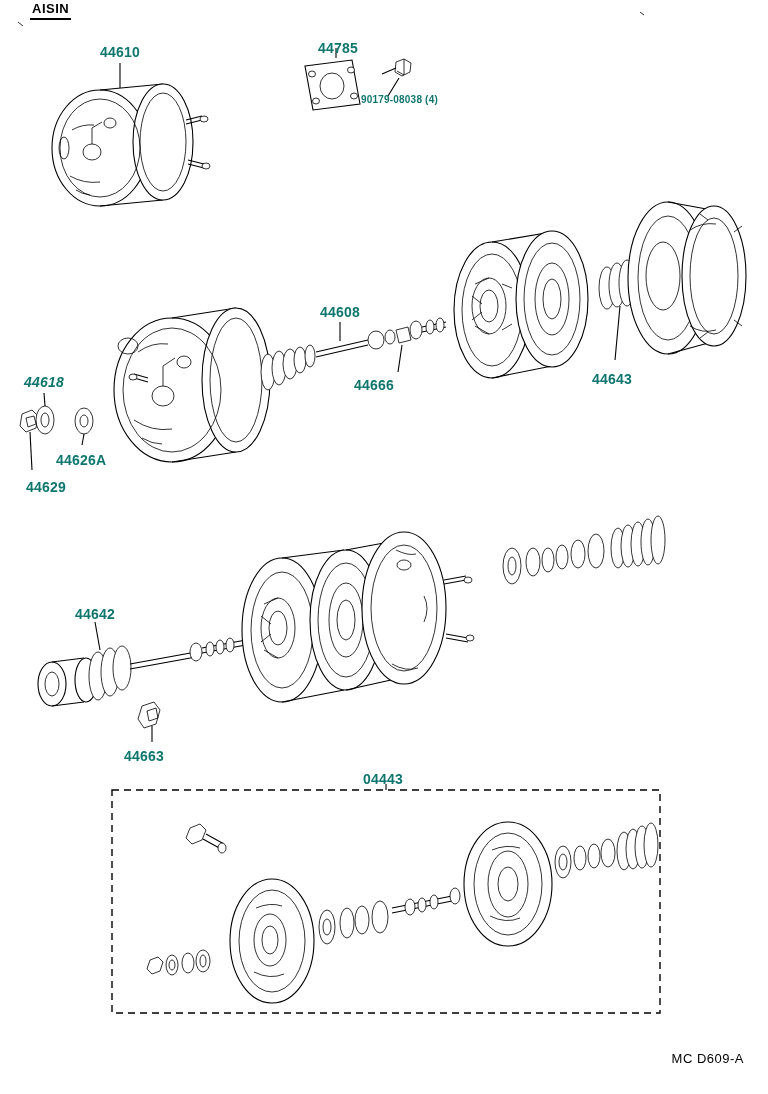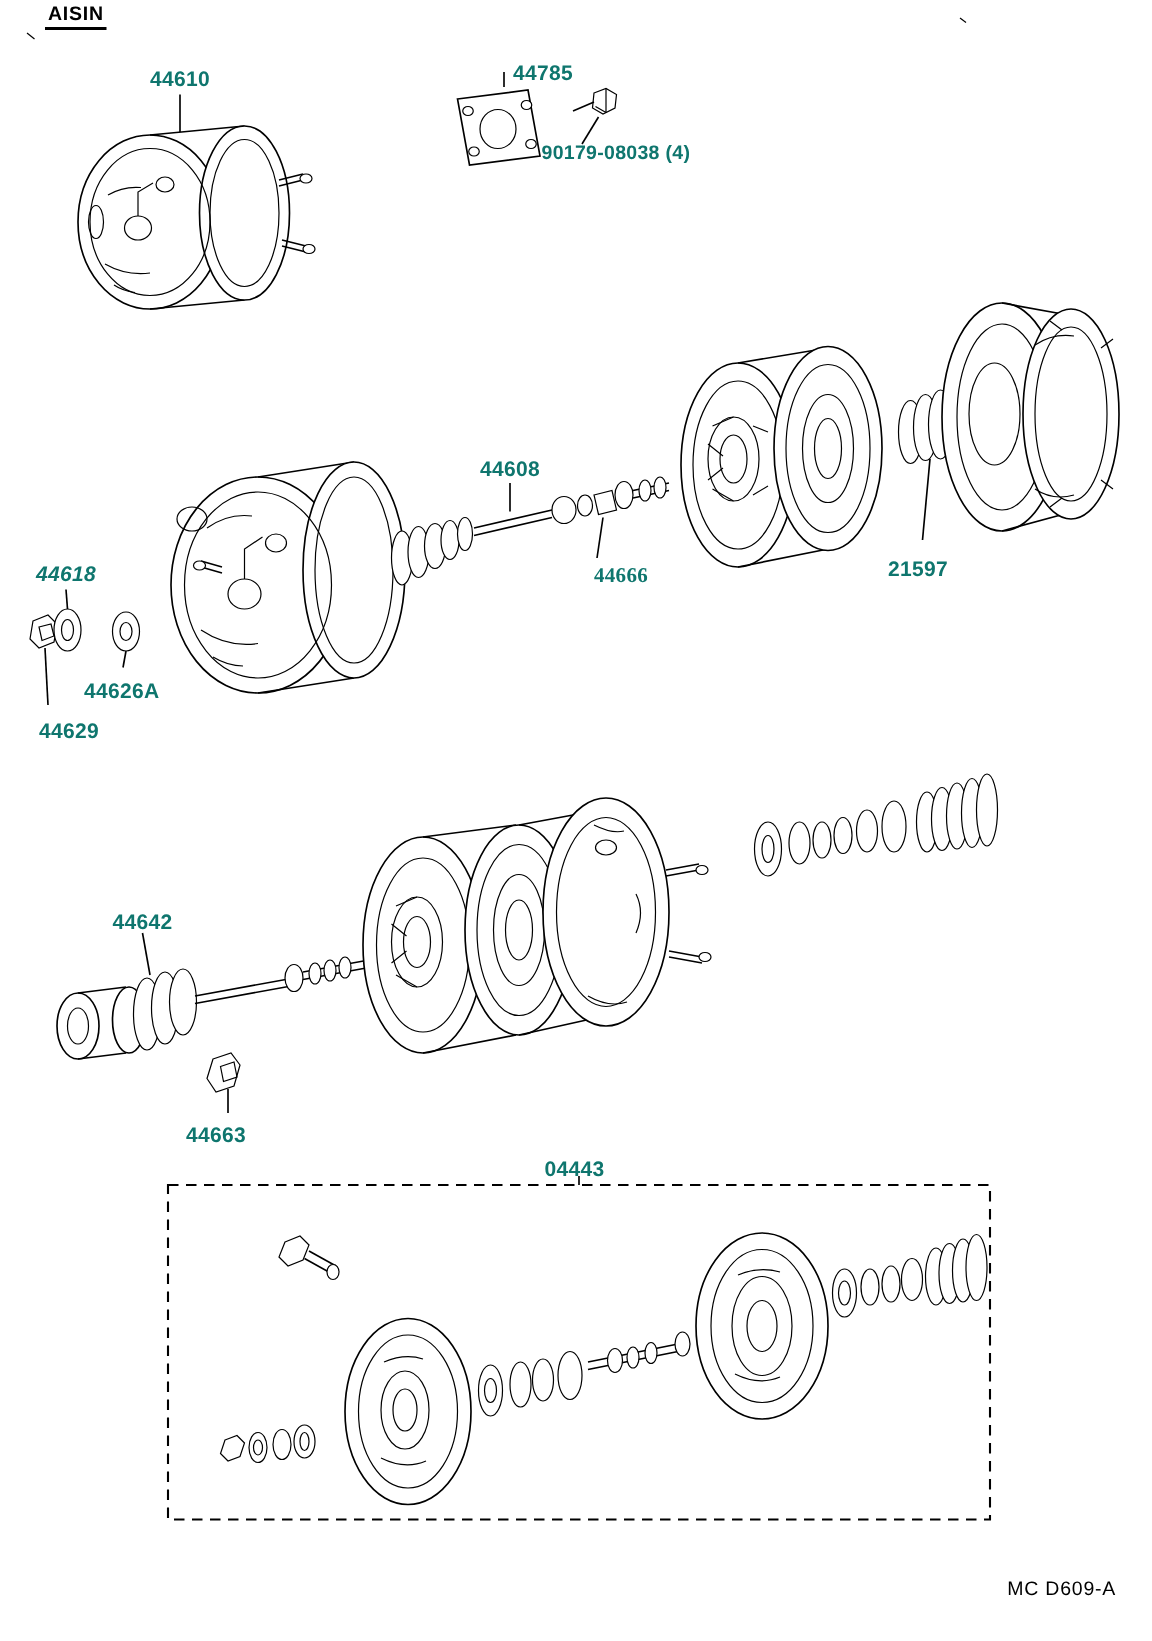--- a/index.html
+++ b/index.html
@@ -29,21 +29,21 @@
     position: absolute;
     font-family: "Liberation Sans", sans-serif;
     font-size: 14px;
     font-weight: bold;
     letter-spacing: 0.2px;
     color: #0f766e;
     white-space: nowrap;
     line-height: 1;
   }
   .label.small {
-    font-size: 13px;
+    font-size: 10px;
     font-weight: bold;
   }
   .brand {
     position: absolute;
     left: 30px;
     top: 0px;
     font-size: 13px;
     font-weight: bold;
     letter-spacing: 0.5px;
     padding: 1px 2px 2px 2px;
@@ -328,25 +328,25 @@
         <ellipse class="fillw-thin" cx="633" cy="849" rx="7" ry="20"></ellipse>
         <ellipse class="fillw-thin" cx="642" cy="847" rx="7" ry="21"></ellipse>
         <ellipse class="fillw-thin" cx="651" cy="845" rx="7" ry="22"></ellipse>
       </g>
     </g>
 
   </svg>
 
   <div class="labels-layer layer">
     <div class="label" style="left:100px; top:45px;">44610</div>
-    <div class="label" style="left:318px; top:41px;margin-left:24px;">44785</div>
+    <div class="label" style="left:318px; top:41px;">44785</div>
     <div class="label small" style="left:361px; top:95px;">90179-08038 (4)</div>
     <div class="label" style="left:320px; top:305px;">44608</div>
-    <div class="label" style="left:396px; top:378px;font-family:Liberation Serif, serif;">44666</div>
-    <div class="label" style="left:592px; top:372px;">21597</div>
+    <div class="label" style="left:354px; top:378px;">44666</div>
+    <div class="label" style="left:592px; top:372px;">44643</div>
     <div class="label" style="left:24px; top:375px;font-style:italic;">44618</div>
     <div class="label" style="left:56px; top:453px;">44626A</div>
     <div class="label" style="left:26px; top:480px;">44629</div>
     <div class="label" style="left:75px; top:607px;">44642</div>
     <div class="label" style="left:124px; top:749px;">44663</div>
     <div class="label" style="left:363px; top:772px;">04443</div>
   </div>
 
   <div class="footer-code">MC  D609-A</div>
 

